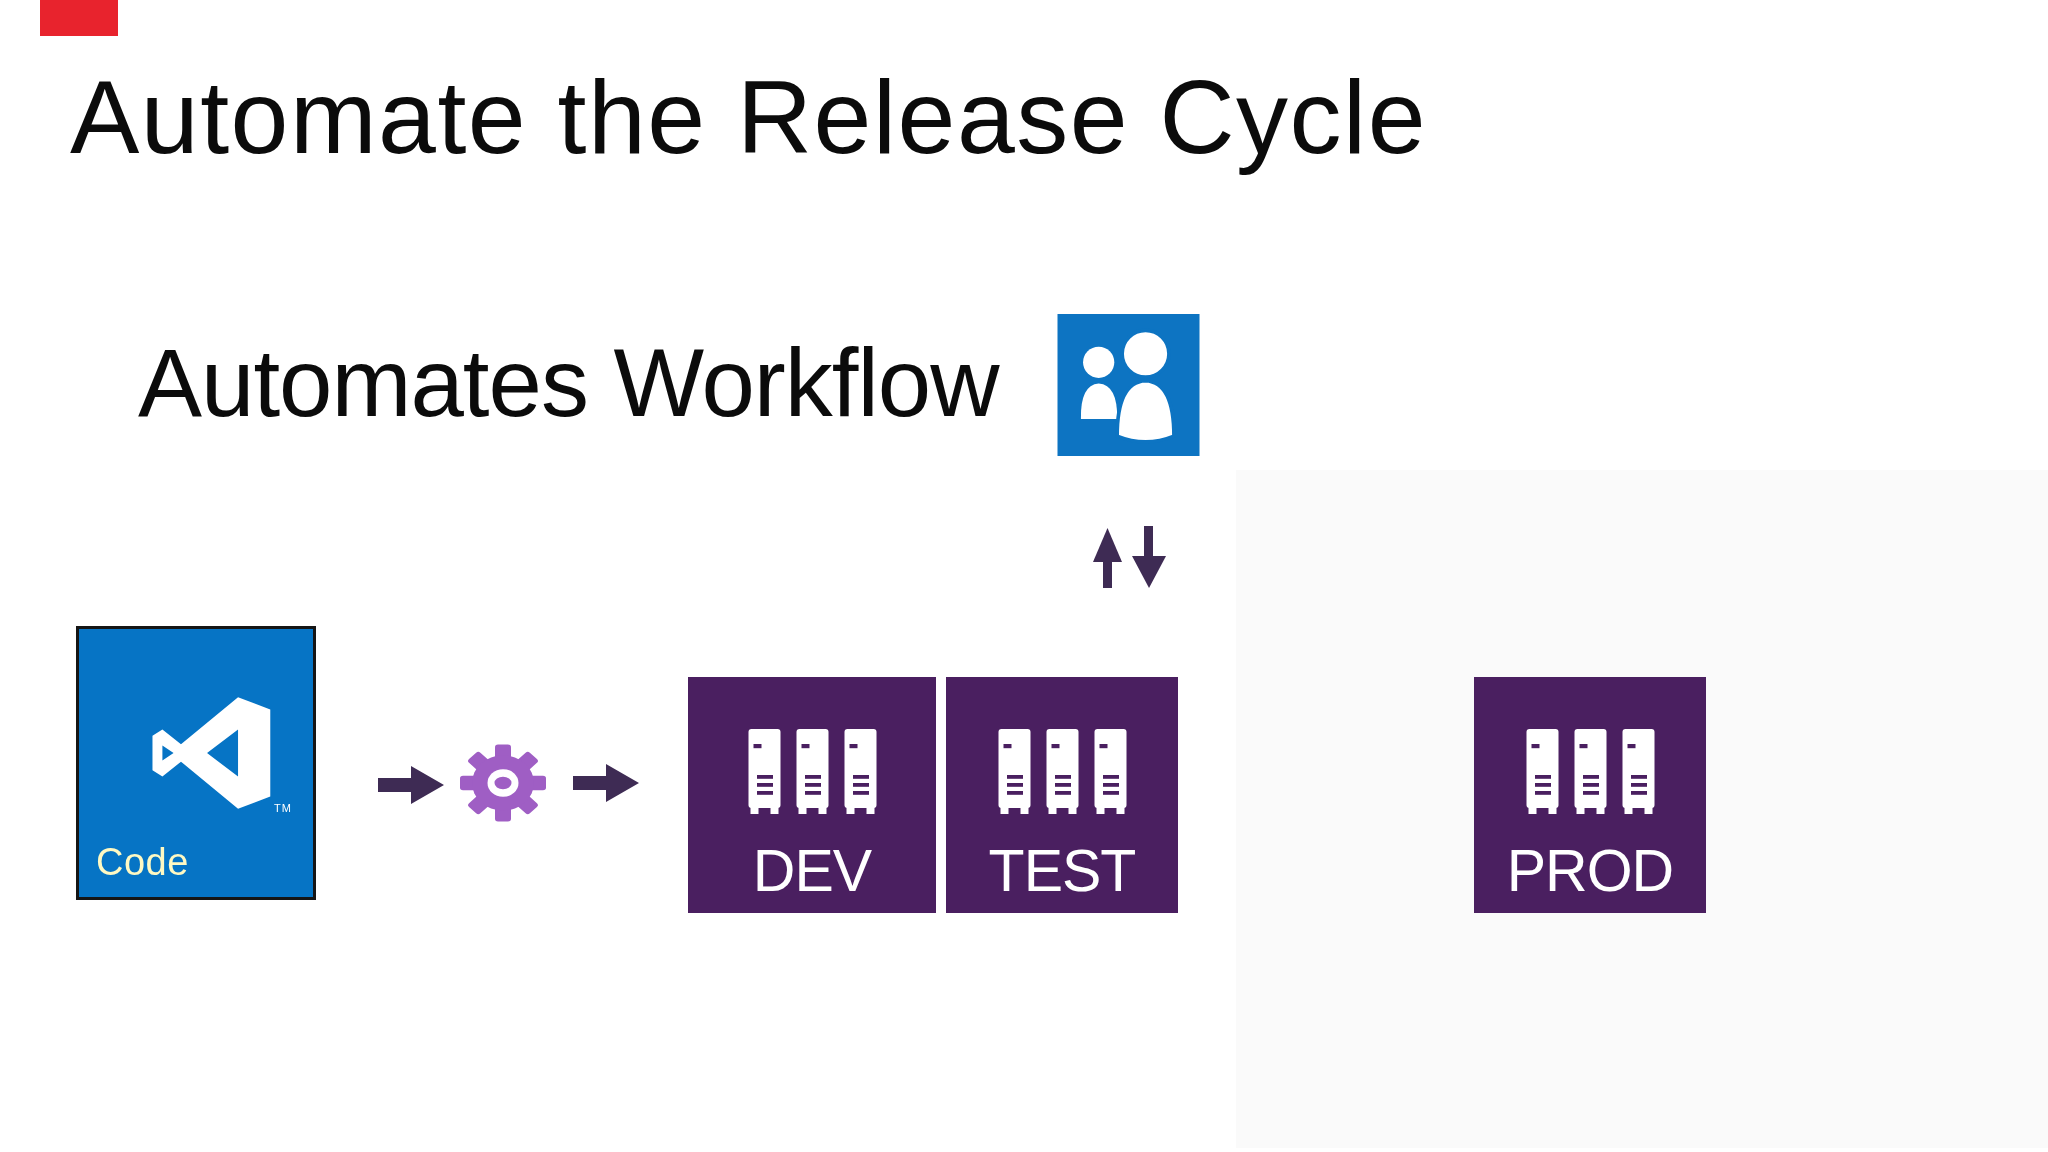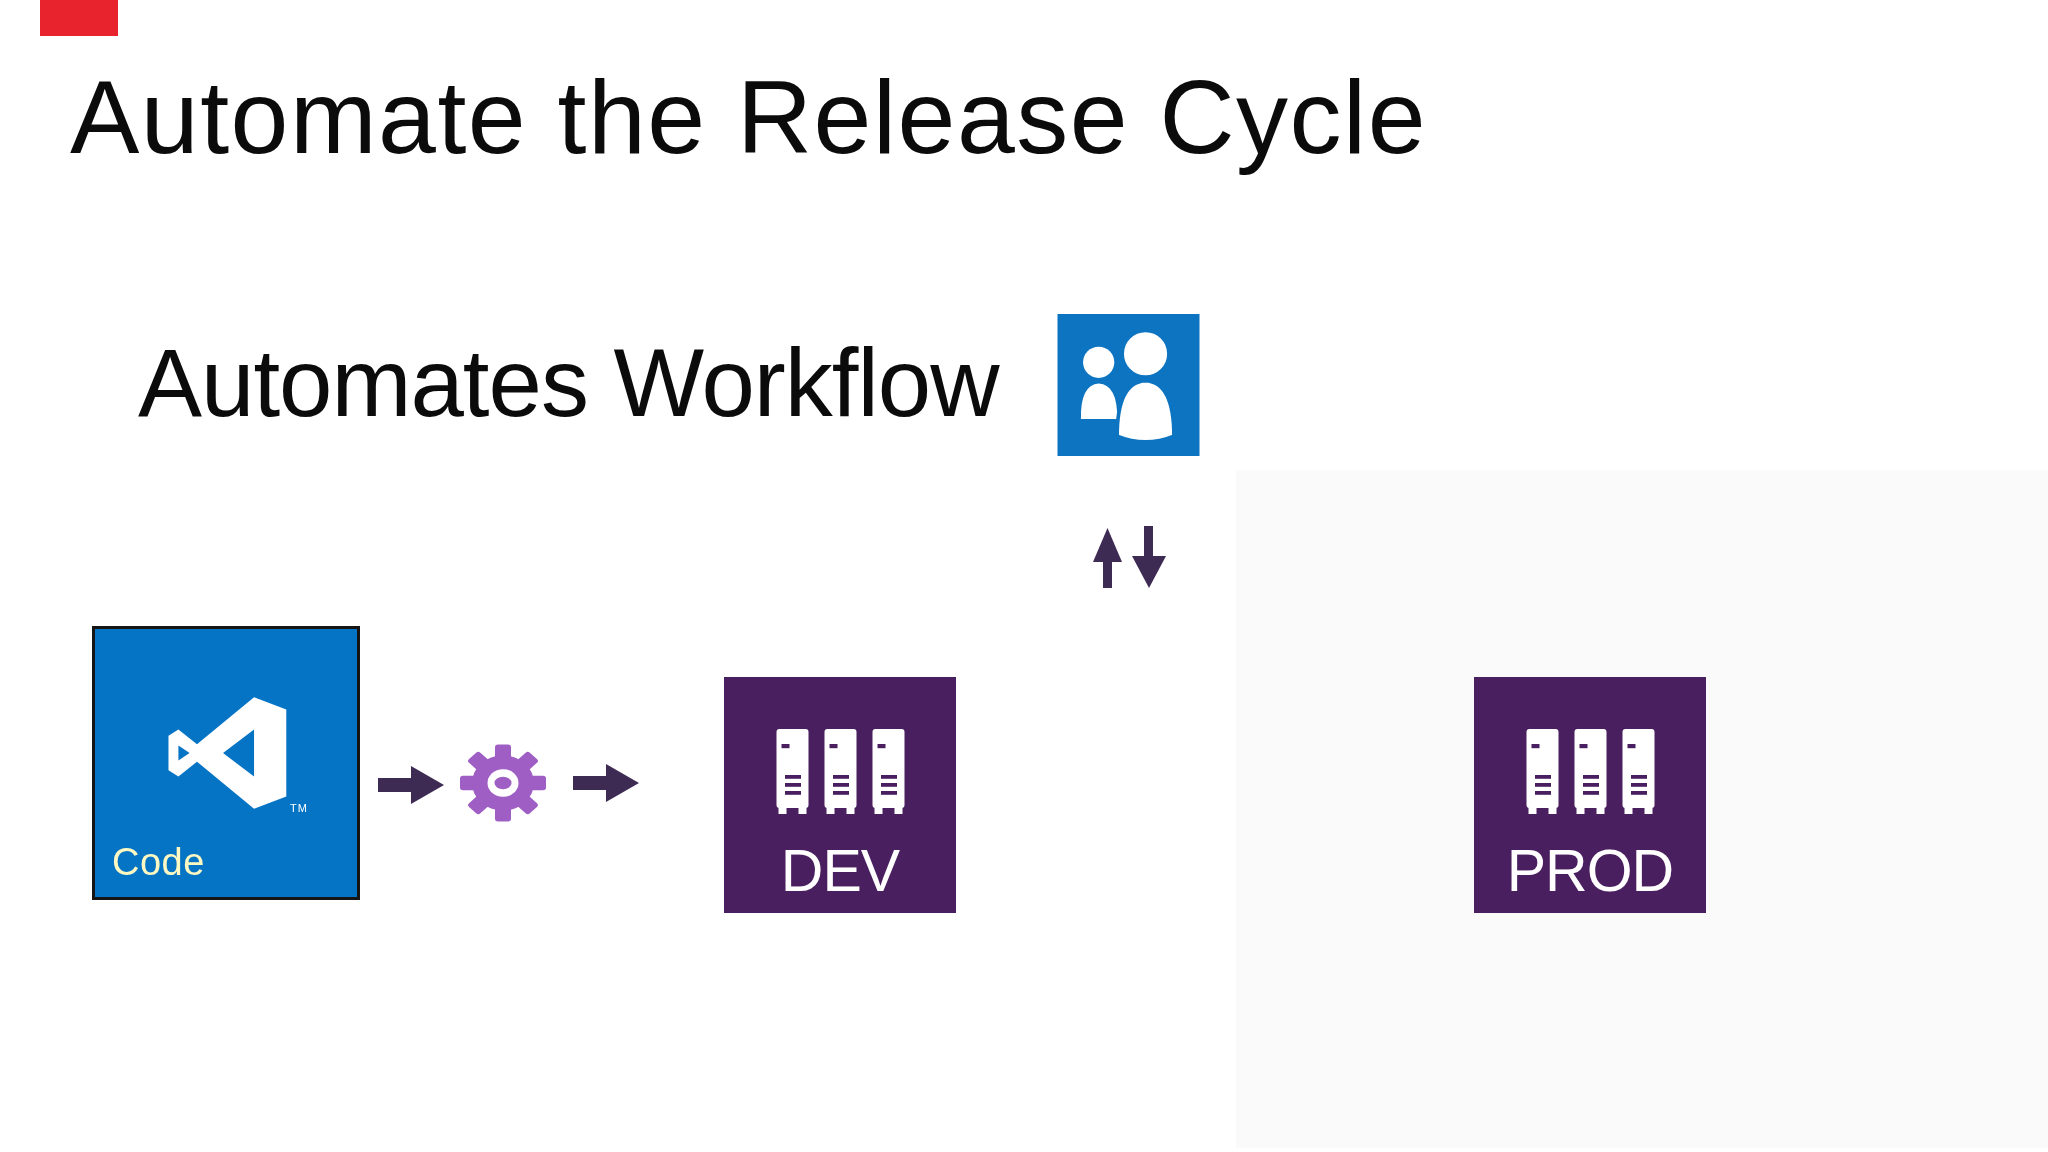--- a/index.html
+++ b/index.html
@@ -14,39 +14,39 @@
     left:70px;top:58px;font-size:104px;line-height:1.15;letter-spacing:1.5px;
     color:#0b0b0b;white-space:nowrap;z-index:1;
   }
   .subtitle{
     left:138px;top:328px;font-size:96px;line-height:1.15;letter-spacing:-1px;
     color:#0b0b0b;white-space:nowrap;z-index:1;
   }
   .people-icon{left:1057px;top:314px;width:143px;height:142px;z-index:1;}
   .sync-arrows{left:1086px;top:522px;width:84px;height:70px;z-index:1;}
   .vs-tile{
-    left:92px;top:626px;width:268px;height:274px;background:#0674c5;
+    left:76px;top:626px;width:240px;height:274px;background:#0674c5;
     border:3px solid #151515;box-sizing:border-box;z-index:1;
   }
   .vs-logo{position:absolute;left:71px;top:64px;width:124px;height:120px;}
   .vs-tm{
     position:absolute;left:195px;top:174px;font-size:11px;color:#ffffff;
     letter-spacing:1px;line-height:1;
   }
   .code-label{
     position:absolute;left:17px;bottom:16px;font-size:38px;font-weight:300;
     color:#fef9c3;line-height:1;letter-spacing:0.5px;
   }
   .flow-arrow-1{left:378px;top:766px;width:66px;height:38px;z-index:1;}
   .gear{left:456px;top:741px;width:94px;height:84px;z-index:1;}
   .flow-arrow-2{left:570px;top:764px;width:72px;height:38px;z-index:1;}
   .env-tile{
     position:absolute;top:677px;width:232px;height:236px;background:#4a1f60;z-index:1;
   }
-  .env-dev{left:724px;}
+  .env-dev{left:688px;padding-left:16px;}
   .env-test{left:946px;}
   .env-qa{left:1206px;}
   .env-prod{left:1474px;}
   .servers{
     position:absolute;left:0;right:0;top:52px;height:88px;
     display:flex;justify-content:center;gap:15px;color:#4a1f60;
   }
   .servers svg{width:33px;height:85px;display:block;}
   .env-label{
     position:absolute;left:0;right:0;bottom:12px;text-align:center;
@@ -144,20 +144,34 @@
       <svg>
           <use href="#locker"></use>
         </svg>
       <svg>
           <use href="#locker"></use>
         </svg>
     </div>
     <div class="env-label">DEV</div>
   </div>
 
+  <div class="env-tile env-test">
+    <div class="servers">
+      <svg>
+          <use href="#locker"></use>
+        </svg>
+      <svg>
+          <use href="#locker"></use>
+        </svg>
+      <svg>
+          <use href="#locker"></use>
+        </svg>
+    </div>
+    <div class="env-label">TEST</div>
+  </div>
 
 
   <div class="env-tile env-prod">
     <div class="servers">
       <svg>
           <use href="#locker"></use>
         </svg>
       <svg>
           <use href="#locker"></use>
         </svg>

